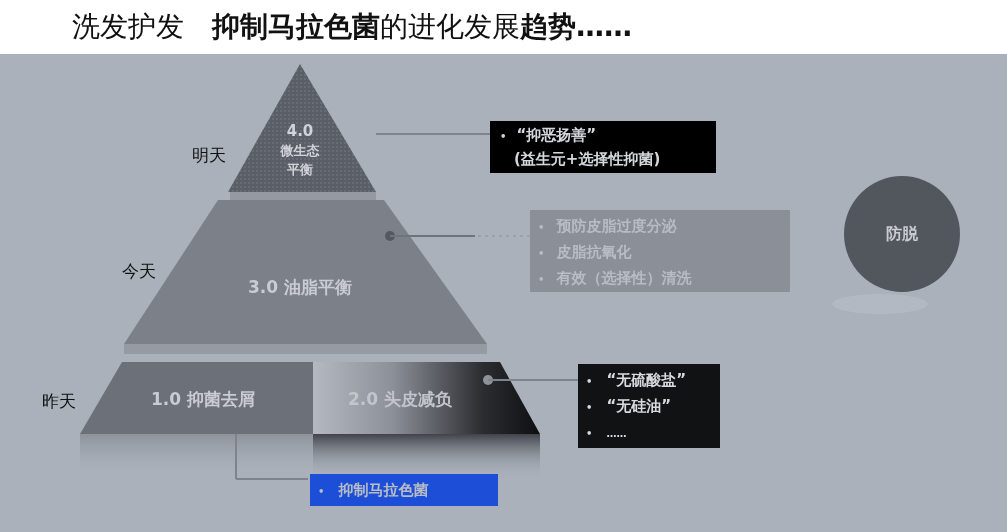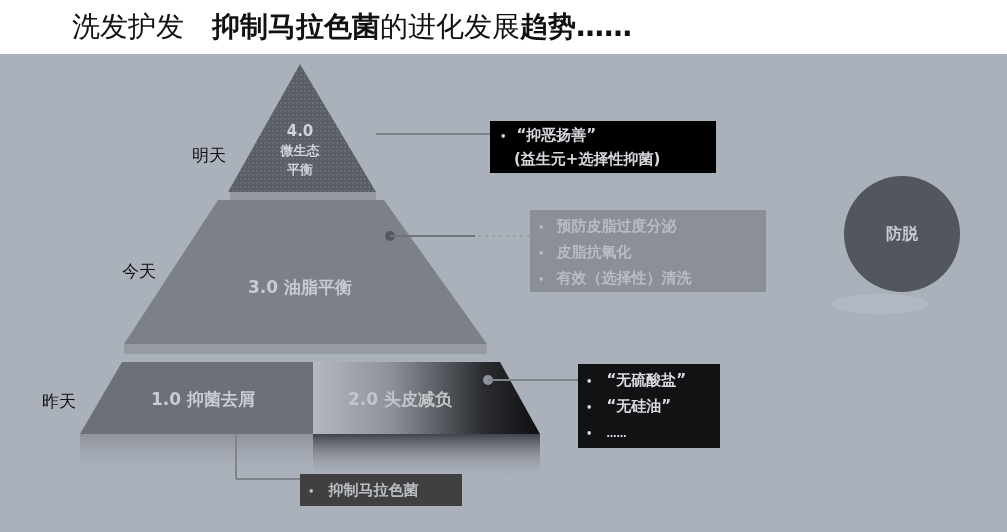--- a/index.html
+++ b/index.html
@@ -84,32 +84,32 @@
   </div>
   <div class="layer-text" style="left:220px; top:222px; width:160px; font-size:17px;">3.0 油脂平衡</div>
   <div class="layer-text" style="left:118px; top:334px; width:170px; font-size:17px;">1.0 抑菌去屑</div>
   <div class="layer-text" style="left:330px; top:334px; width:140px; font-size:17px; color:#c2c5ca;">2.0 头皮减负</div>
 
   <div class="box" style="left:490px; top:67px; width:226px; height:52px; background:#000000; color:#d4d7dc; font-size:15px; padding:3px 0 0 10px; line-height:22px;">
     <span class="line"><span style="font-size:10px; margin-right:10px;">•</span><span>“抑恶扬善”</span></span>
     <span class="line" style="padding-left:14px;">(益生元+选择性抑菌)</span>
   </div>
 
-  <div class="box" style="left:530px; top:156px; width:236px; height:82px; background:#8a8f98; color:#b8bcc3; font-size:15px; padding:4px 0 0 8px; line-height:24px;">
+  <div class="box" style="left:530px; top:156px; width:260px; height:82px; background:#8a8f98; color:#b8bcc3; font-size:15px; padding:4px 0 0 8px; line-height:24px;">
     <span class="line"><span style="font-size:10px; margin-right:12px;">•</span><span>预防皮脂过度分泌</span></span>
     <span class="line"><span style="font-size:10px; margin-right:12px;">•</span><span>皮脂抗氧化</span></span>
     <span class="line"><span style="font-size:10px; margin-right:12px;">•</span><span>有效（选择性）清洗</span></span>
   </div>
 
   <div class="box" style="left:578px; top:310px; width:142px; height:84px; background:#111214; color:#d8dade; font-size:15px; padding:4px 0 0 8px; line-height:24px;">
     <span class="line"><span style="font-size:10px; margin-right:14px;">•</span><span>“无硫酸盐”</span></span>
     <span class="line"><span style="font-size:10px; margin-right:14px;">•</span><span>“无硅油”</span></span>
     <span class="line"><span style="font-size:10px; margin-right:14px;">•</span><span style="font-size:10px;">……</span></span>
   </div>
 
-  <div class="box" style="left:300px; top:420px; width:162px; height:32px; background:#404040; color:#b8bcc3; font-size:15px; padding:5px 0 0 8px; line-height:22px;">
+  <div class="box" style="left:310px; top:420px; width:188px; height:32px; background:#1d4ed8; color:#b8bcc3; font-size:15px; padding:5px 0 0 8px; line-height:22px;">
     <span class="line"><span style="font-size:10px; margin-right:14px;">•</span><span>抑制马拉色菌</span></span>
   </div>
 
   <div class="abs" style="left:822px; top:122px; width:116px; height:116px; border-radius:50%; background:#52565d; display:flex; align-items:center; justify-content:center;">
     <span style="color:#c8cbd0; font-size:16px; font-weight:bold;">防脱</span>
   </div>
 </div>
 
 </body></html>

